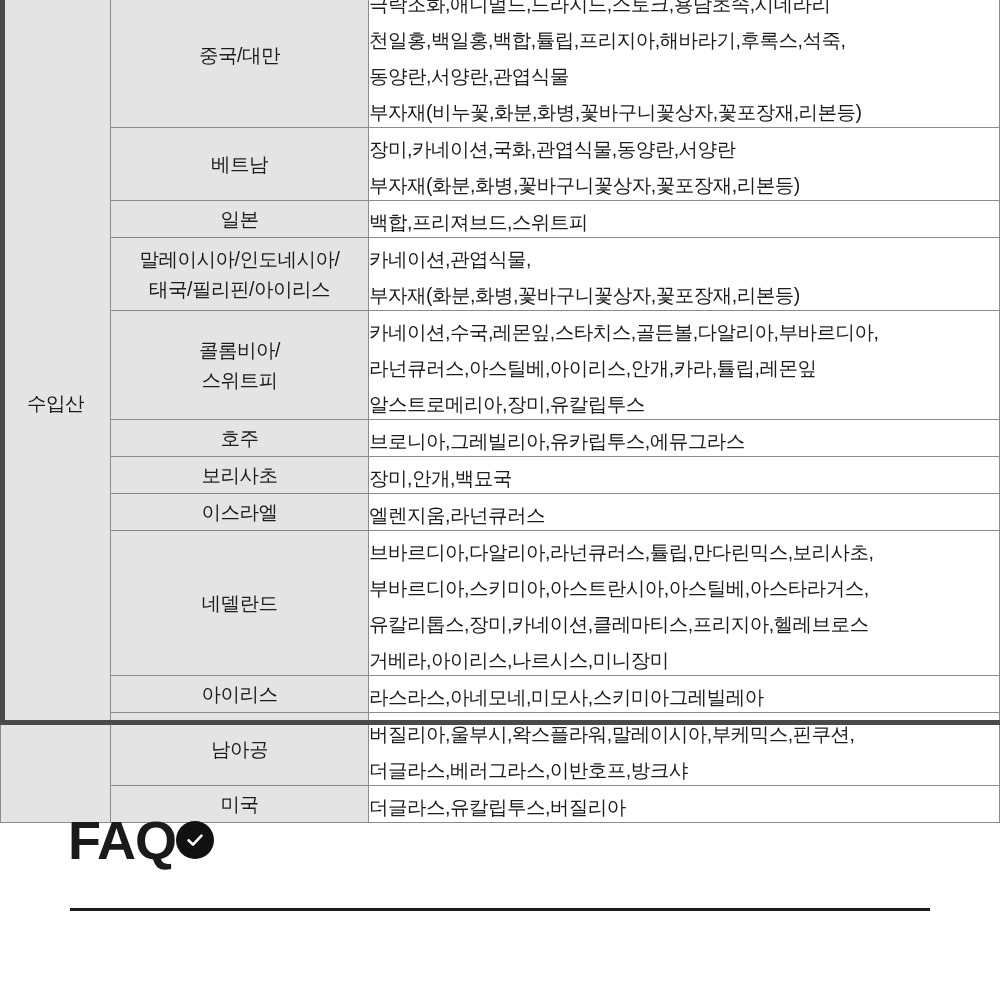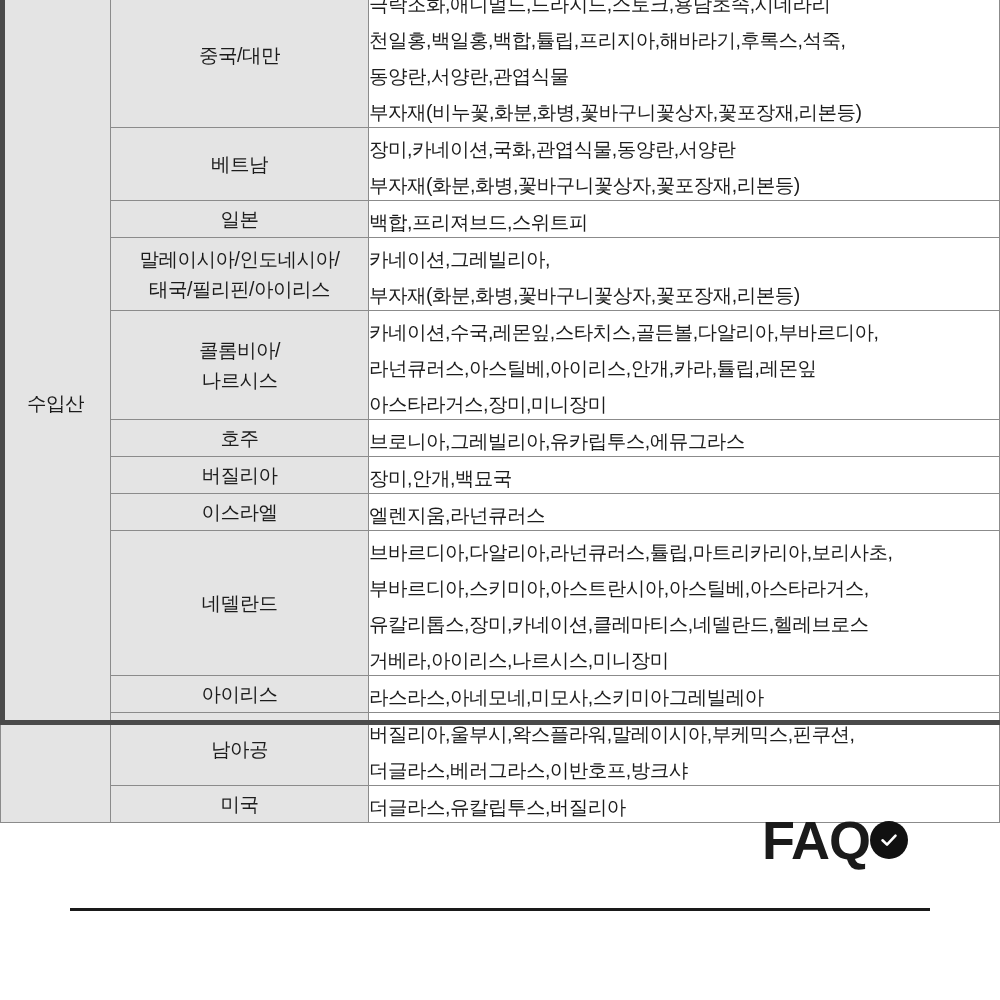--- a/index.html
+++ b/index.html
@@ -92,22 +92,22 @@
   .faq-section {
     position: absolute;
     left: 0;
     top: 800px;
     width: 1000px;
   }
   .faq-header {
     position: relative;
     display: flex;
     align-items: center;
-    justify-content: flex-end;
-    padding: 0 92px;
+    justify-content: flex-start;
+    padding: 0 68px;
     height: 80px;
   }
   .faq-title {
     font-size: 54px;
     font-weight: bold;
     color: #1a1a1a;
     letter-spacing: -1px;
     line-height: 1;
   }
   .faq-toggle {
@@ -176,72 +176,72 @@
             <span class="line">백합,프리져브드,스위트피</span>
           </td>
         </tr>
 
         <tr>
           <td class="region-cell">
             <span class="line">말레이시아/인도네시아/</span>
             <span class="line">태국/필리핀/아이리스</span>
           </td>
           <td class="items-cell">
-            <span class="line">카네이션,그레빌리아,</span>
+            <span class="line">카네이션,관엽식물,</span>
             <span class="line">부자재(화분,화병,꽃바구니꽃상자,꽃포장재,리본등)</span>
           </td>
         </tr>
 
         <tr>
           <td class="region-cell">
             <span class="line">콜롬비아/</span>
-            <span class="line">나르시스</span>
+            <span class="line">스위트피</span>
           </td>
           <td class="items-cell">
             <span class="line">카네이션,수국,레몬잎,스타치스,골든볼,다알리아,부바르디아,</span>
             <span class="line">라넌큐러스,아스틸베,아이리스,안개,카라,튤립,레몬잎</span>
-            <span class="line">아스타라거스,장미,미니장미</span>
+            <span class="line">알스트로메리아,장미,유칼립투스</span>
           </td>
         </tr>
 
         <tr>
           <td class="region-cell">
             <span class="line">호주</span>
           </td>
           <td class="items-cell">
             <span class="line">브로니아,그레빌리아,유카립투스,에뮤그라스</span>
           </td>
         </tr>
 
         <tr>
           <td class="region-cell">
-            <span class="line">버질리아</span>
+            <span class="line">보리사초</span>
           </td>
           <td class="items-cell">
             <span class="line">장미,안개,백묘국</span>
           </td>
         </tr>
 
         <tr>
           <td class="region-cell">
             <span class="line">이스라엘</span>
           </td>
           <td class="items-cell">
             <span class="line">엘렌지움,라넌큐러스</span>
           </td>
         </tr>
 
         <tr>
           <td class="region-cell">
             <span class="line">네델란드</span>
           </td>
           <td class="items-cell">
-            <span class="line">브바르디아,다알리아,라넌큐러스,튤립,마트리카리아,보리사초,</span>
+            <span class="line">브바르디아,다알리아,라넌큐러스,튤립,만다린믹스,보리사초,</span>
             <span class="line">부바르디아,스키미아,아스트란시아,아스틸베,아스타라거스,</span>
-            <span class="line">유칼리톱스,장미,카네이션,클레마티스,네델란드,헬레브로스</span>
+            <span class="line">유칼리톱스,장미,카네이션,클레마티스,프리지아,헬레브로스</span>
             <span class="line">거베라,아이리스,나르시스,미니장미</span>
           </td>
         </tr>
 
         <tr>
           <td class="region-cell">
             <span class="line">아이리스</span>
           </td>
           <td class="items-cell">
             <span class="line">라스라스,아네모네,미모사,스키미아그레빌레아</span>

